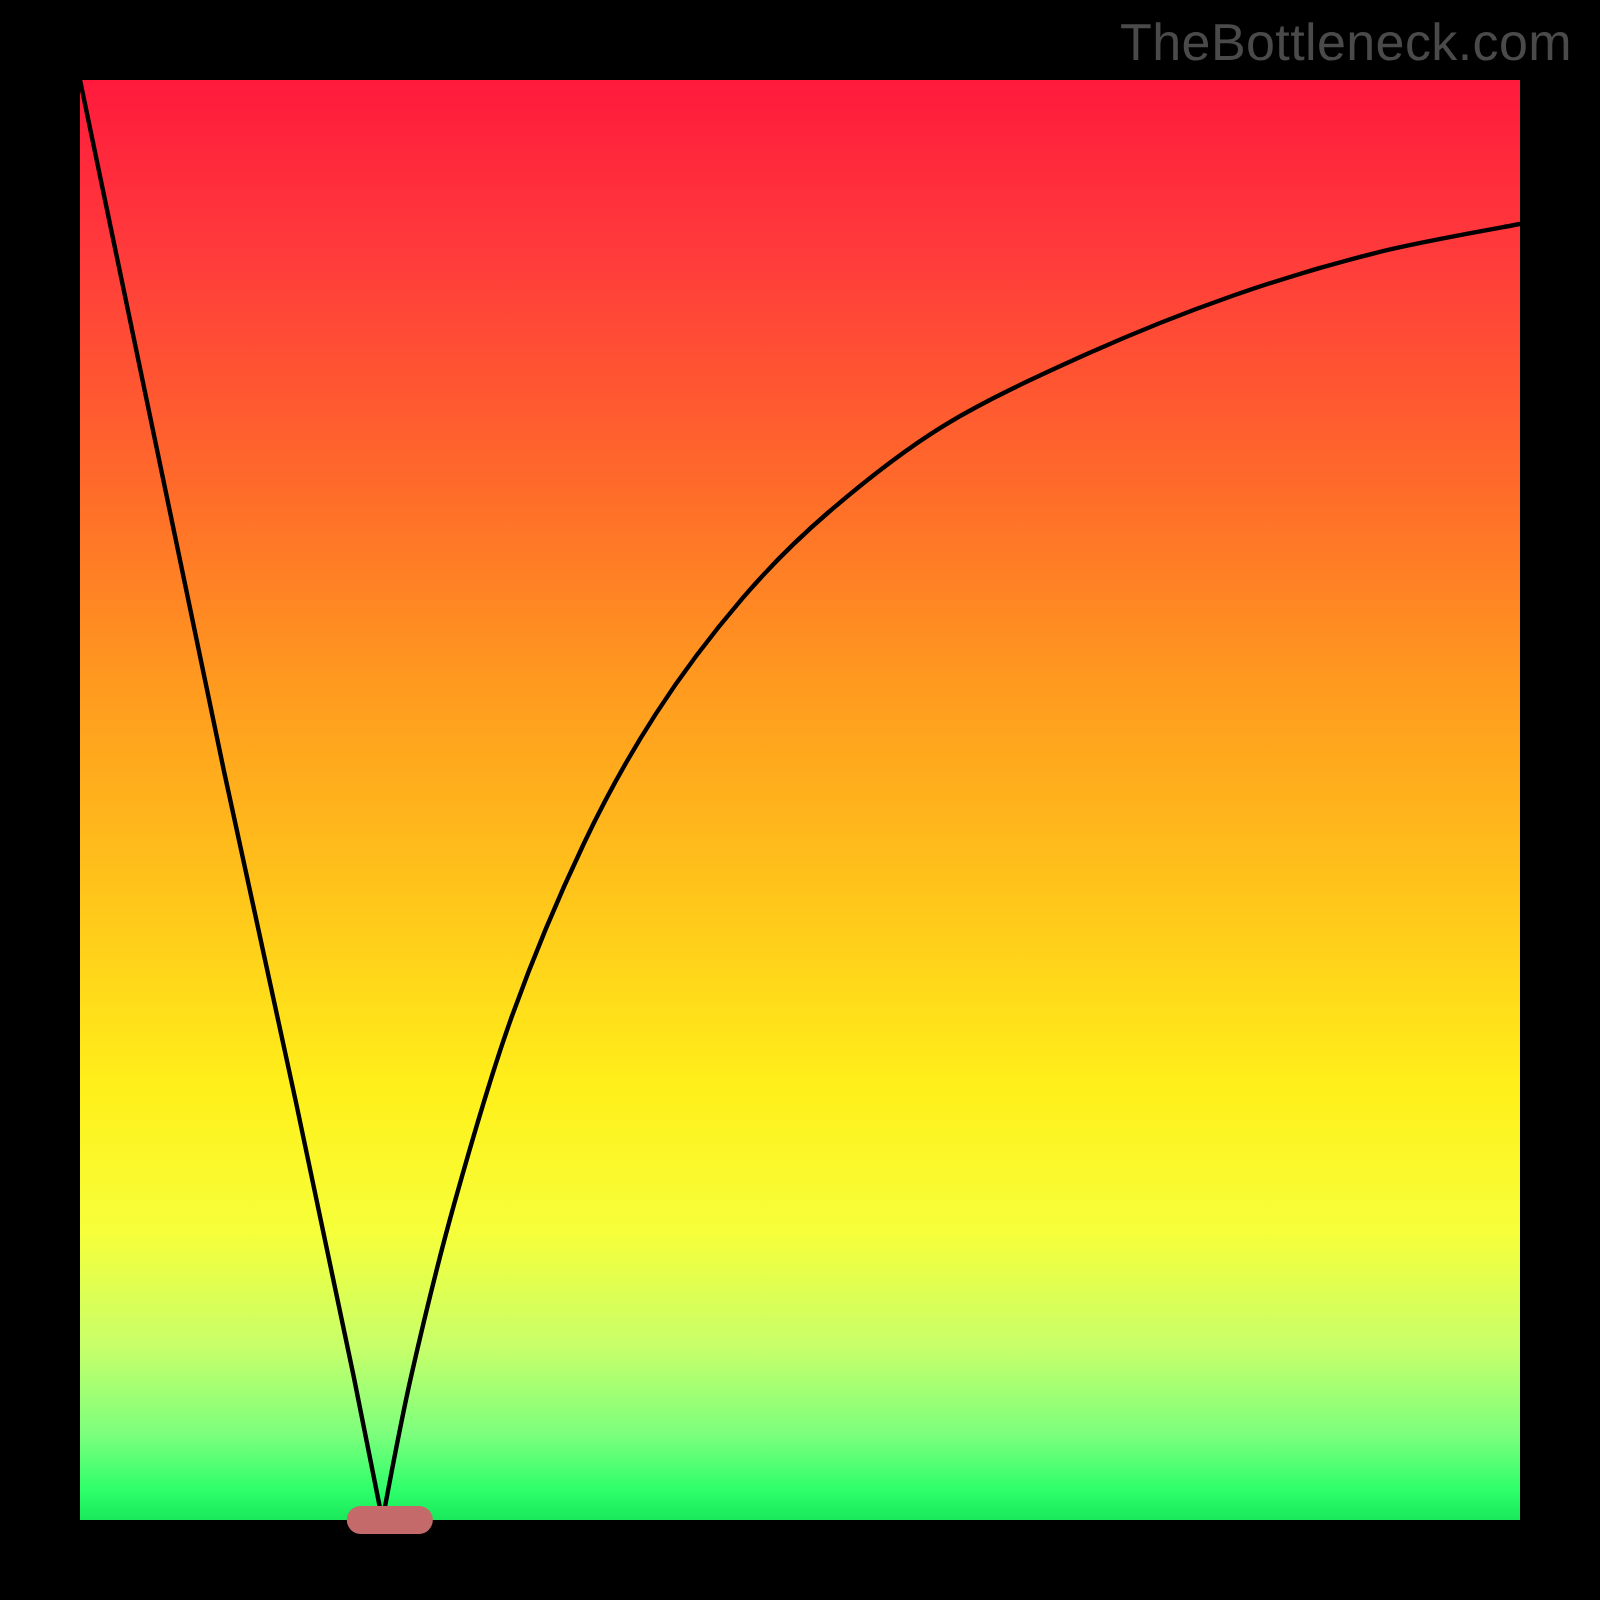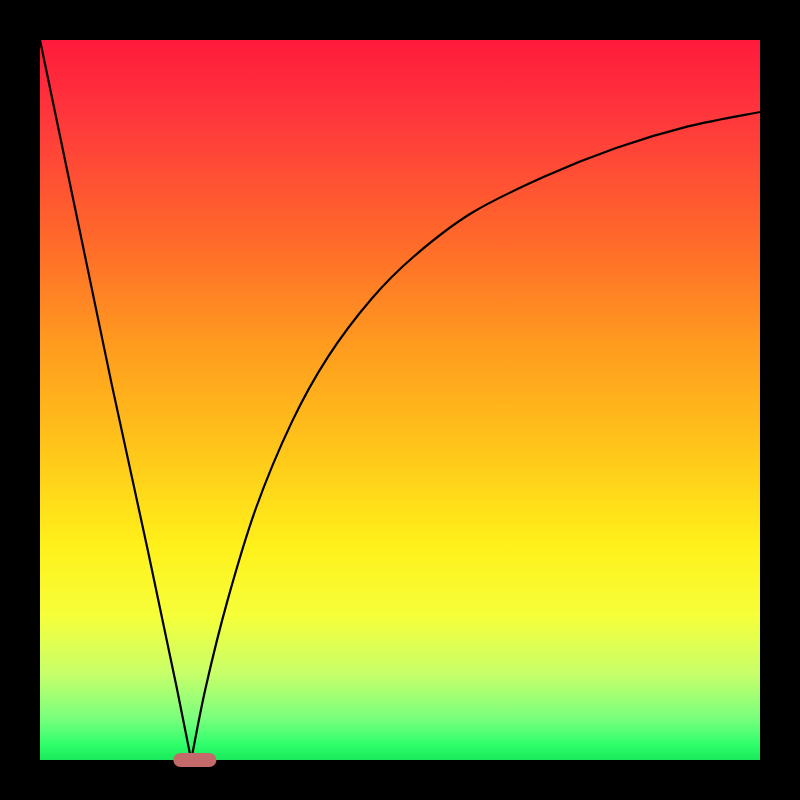--- a/index.html
+++ b/index.html
@@ -67,20 +67,21 @@
     height: 14px;
     background: #c56a6a;
     border-radius: 7px;
     transform: translate(-50%, -50%);
   }
 </style>
 </head>
 <body>
 
 <div class="frame">
+  <div class="watermark">TheBottleneck.com</div>
 
   <div class="plot">
     <svg class="curve-svg" viewBox="0 0 720 720" preserveAspectRatio="none">
       <path id="path-left" d="M 0 0 L 36 172.79999999999995 L 72 345.59999999999997 L 108 511.20000000000005 L 136.8 648 L 151.2 720"></path>
       <path id="path-right" d="M 151.2 720 C 153.6 708 159.6 674.4 165.6 648 C 171.6 621.6 178.8 591.6 187.20000000000002 561.6 C 195.60000000000002 531.6 205.20000000000002 498 216 468 C 226.79999999999998 438 239.99999999999997 406.8 251.99999999999997 381.6 C 264 356.40000000000003 274.8 337.19999999999993 288 316.79999999999995 C 301.2 296.4 316.79999999999995 276 331.2 259.2 C 345.6 242.4 357.6 230.40000000000006 374.40000000000003 216.00000000000006 C 391.20000000000005 201.60000000000005 410.40000000000003 185.99999999999997 432 172.79999999999995 C 453.59999999999997 159.59999999999994 479.99999999999994 147.59999999999994 503.99999999999994 136.79999999999995 C 528 125.99999999999996 552 116.39999999999999 576 108 C 600 99.60000000000001 624 92.39999999999998 648 86.39999999999998 C 672 80.39999999999998 708 74.39999999999999 720 72"></path>
     </svg>
     <div class="marker" id="marker" style="left: 154.8px; top: 720px; width: 43.2px; background: rgb(197, 106, 106);"></div>
   </div>
 </div>
 

